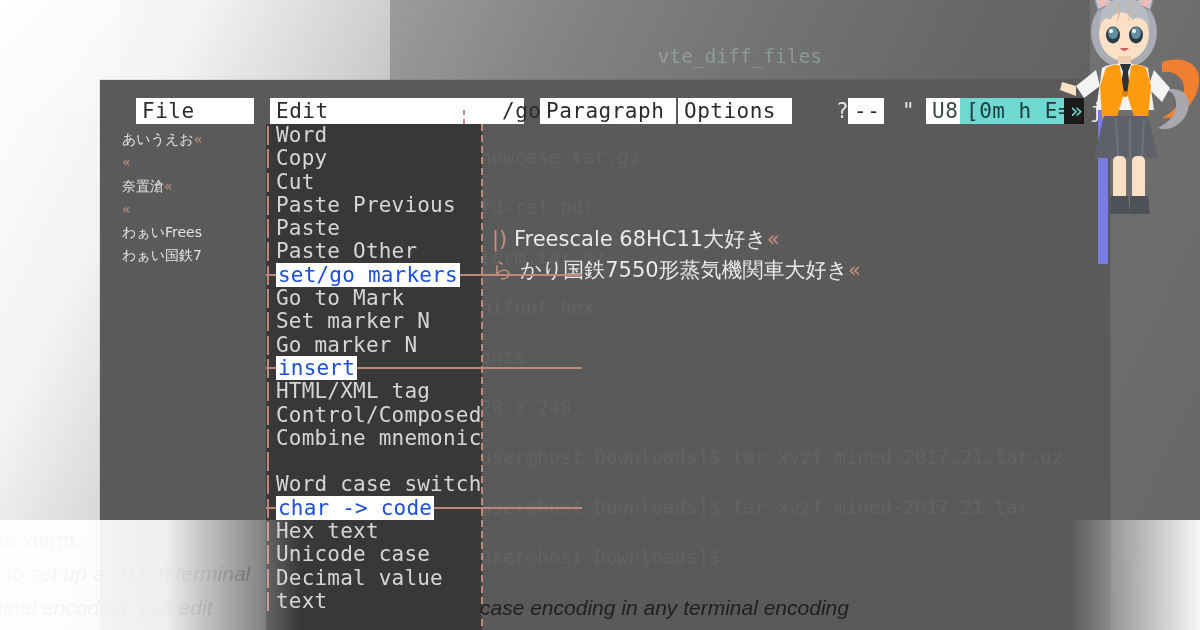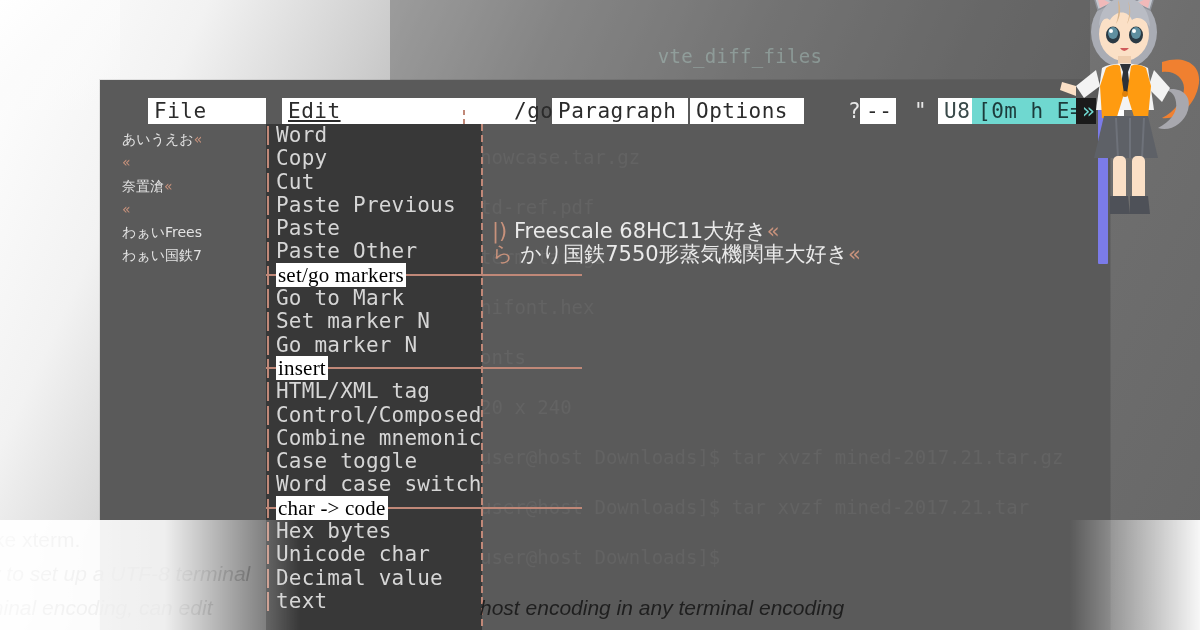--- a/index.html
+++ b/index.html
@@ -34,21 +34,21 @@
     box-shadow:0 0 0 1px rgba(0,0,0,.08);
   }
   
   .editor-bgtext {
     position:absolute; left:300px; top:40px; width:700px; height:300px;
     font-size:19px; line-height:25px; color:rgba(255,255,255,.055);
     white-space:pre; pointer-events:none;
   }
 
   
-  .menubar { position:absolute; left:12px; top:18px; width:1010px; height:28px; }
+  .menubar { position:absolute; left:0; top:18px; width:1010px; height:28px; }
   .mb-item {
     position:absolute; top:0; height:26px; line-height:26px;
     font-size:21px; letter-spacing:.5px;
     background:#ffffff; color:#2b2b2b; padding:0 6px; white-space:nowrap;
   }
   .mb-plain { background:transparent; color:#e8e8e8; }
 
   
   .mb-u8 { background:#ffffff; color:#3a4a4a; }
   .mb-cyan { background:#6fd8d0; color:#1c3b3b; }
@@ -63,36 +63,36 @@
   }
   .lefttext .row { height:23.3px; overflow:hidden; }
   .guill { color:#c8927c; }
 
   
   .righttext {
     position:absolute; left:392px; top:140px; width:560px;
     font-size:21px; line-height:23.3px; color:#eaeaea; white-space:nowrap;
     font-family:"DejaVu Sans","Liberation Sans",sans-serif;
   }
-  .righttext .row { height:23.3px; }
+  .righttext .row { height:23.3px;margin-top:8px; }
 
   
   .dropdown {
     position:absolute; left:166px; top:44px; width:216px; height:516px;
     background:#383838;
   }
   .dd-row {
     position:relative; height:23.3px; line-height:23.3px;
     font-size:21px; letter-spacing:.2px; color:#d6d6d6;
     padding-left:10px; white-space:nowrap;
   }
   .dd-row .bar-l {
     position:absolute; left:1px; top:2px; width:2px; height:19px; background:#c08878;
   }
-  .dd-row.hl > .lbl { background:#ffffff; color:#000000; padding:0 2px;font-family:Liberation Serif, serif; }
+  .dd-row.hl > .lbl { background:#ffffff; color:#1d4ed8; padding:0 2px; }
   .dd-row .lbl { position:relative; z-index:2; }
   
   .dd-row.hl .rule {
     position:absolute; left:0; top:10px; height:2px; background:#c08878; z-index:1;
     width:316px;
   }
 
   
   .rail {
     position:absolute; left:381px; top:44px; width:2px; height:516px;
@@ -169,21 +169,21 @@
       <span>unifont.hex</span><br>
       <span>fonts</span><br>
       <span>320 x 240</span><br>
       <span>[user@host Downloads]$ tar xvzf mined-2017.21.tar.gz</span><br>
       <span>[user@host Downloads]$ tar xvzf mined-2017.21.tar</span><br>
       <span>[user@host Downloads]$</span>
     </div>
 
     <div class="menubar">
       <div class="mb-item" style="left:36px;width:118px;">File</div>
-      <div class="mb-item" style="left:170px;width:248px;text-decoration:underline;">Edit</div>
+      <div class="mb-item" style="left:170px;width:248px;">Edit</div>
       <div class="mb-item" style="left:380px;width:44px;padding-left:22px;">/go</div>
       <div class="mb-item" style="left:440px;width:136px;">Paragraph</div>
       <div class="mb-item" style="left:578px;width:114px;">Options</div>
       <div class="mb-item mb-plain" style="left:730px;">?</div>
       <div class="mb-item" style="left:748px;width:36px;">--</div>
       <div class="mb-item mb-plain" style="left:796px;">" "</div>
 
       <div class="mb-item mb-u8" style="left:826px;width:46px;">U8</div>
       <div class="mb-item mb-cyan" style="left:860px;width:104px;">[0m  h  E=</div>
       <div class="mb-item mb-blk" style="left:964px;width:20px;">»</div>
@@ -233,25 +233,25 @@
         <div class="dd-row"><span class="bar-l"></span><span class="lbl">Paste</span></div>
         <div class="dd-row"><span class="bar-l"></span><span class="lbl">Paste Other</span></div>
         <div class="dd-row hl"><span class="bar-l"></span><span class="rule"></span><span class="lbl">set/go markers</span></div>
         <div class="dd-row"><span class="bar-l"></span><span class="lbl">Go to Mark</span></div>
         <div class="dd-row"><span class="bar-l"></span><span class="lbl">Set marker N</span></div>
         <div class="dd-row"><span class="bar-l"></span><span class="lbl">Go marker N</span></div>
         <div class="dd-row hl"><span class="bar-l"></span><span class="rule"></span><span class="lbl">insert</span></div>
         <div class="dd-row"><span class="bar-l"></span><span class="lbl">HTML/XML tag</span></div>
         <div class="dd-row"><span class="bar-l"></span><span class="lbl">Control/Composed</span></div>
         <div class="dd-row"><span class="bar-l"></span><span class="lbl">Combine mnemonic</span></div>
-        <div class="dd-row"><span class="bar-l"></span><span class="lbl">Case toggle</span></div>
+        <div class="dd-row"><span class="bar-l"></span></div>
         <div class="dd-row"><span class="bar-l"></span><span class="lbl">Word case switch</span></div>
         <div class="dd-row hl"><span class="bar-l"></span><span class="rule"></span><span class="lbl">char -&gt; code</span></div>
-        <div class="dd-row"><span class="bar-l"></span><span class="lbl">Hex bytes</span></div>
-        <div class="dd-row"><span class="bar-l"></span><span class="lbl">Unicode char</span></div>
+        <div class="dd-row"><span class="bar-l"></span><span class="lbl">Hex text</span></div>
+        <div class="dd-row"><span class="bar-l"></span><span class="lbl">Unicode case</span></div>
         <div class="dd-row"><span class="bar-l"></span><span class="lbl">Decimal value</span></div>
         <div class="dd-row"><span class="bar-l"></span><span class="lbl">text</span></div>
       </div>
     <div class="rail"></div>
 
   </div>
 
   <div class="scrollbar"></div>
 
   <div class="mascot">
@@ -305,18 +305,18 @@
       <path d="M72 206 L90 206 L92 224 L72 224 Z" fill="#4e5158"></path>
 
       <path d="M18 96 L4 92 L2 100 L18 106 Z" fill="#fbe0c6"></path>
     </svg>
   </div>
 
   <div class="bottomtext">
     <div class="bt-line bt-a">ke xterm.</div>
     <div class="bt-line bt-b">y to set up a UTF-8 terminal</div>
     <div class="bt-line bt-c">minal encoding, can edit</div>
-    <div class="bt-line bt-d">host encoding in any terminal encoding</div>
+    <div class="bt-line bt-d">case encoding in any terminal encoding</div>
   </div>
   <div class="fade-l"></div>
   <div class="fade-r"></div>
 
 </div>
 
 </body></html>

